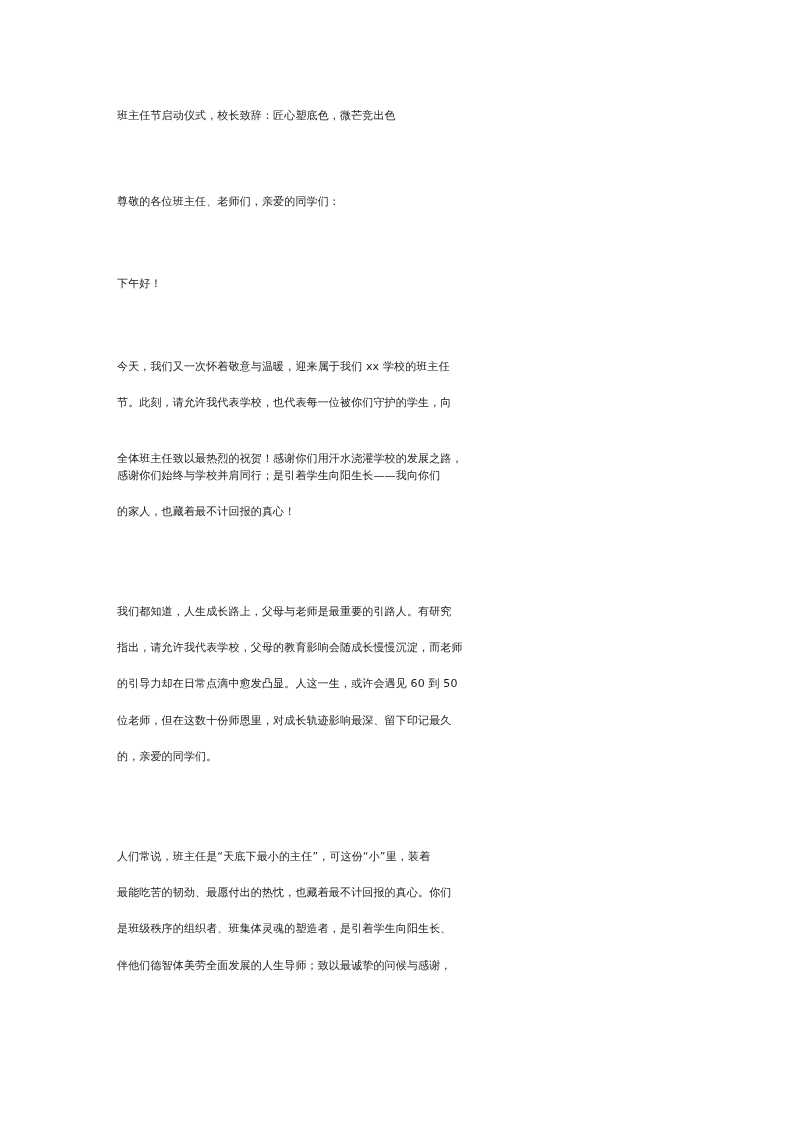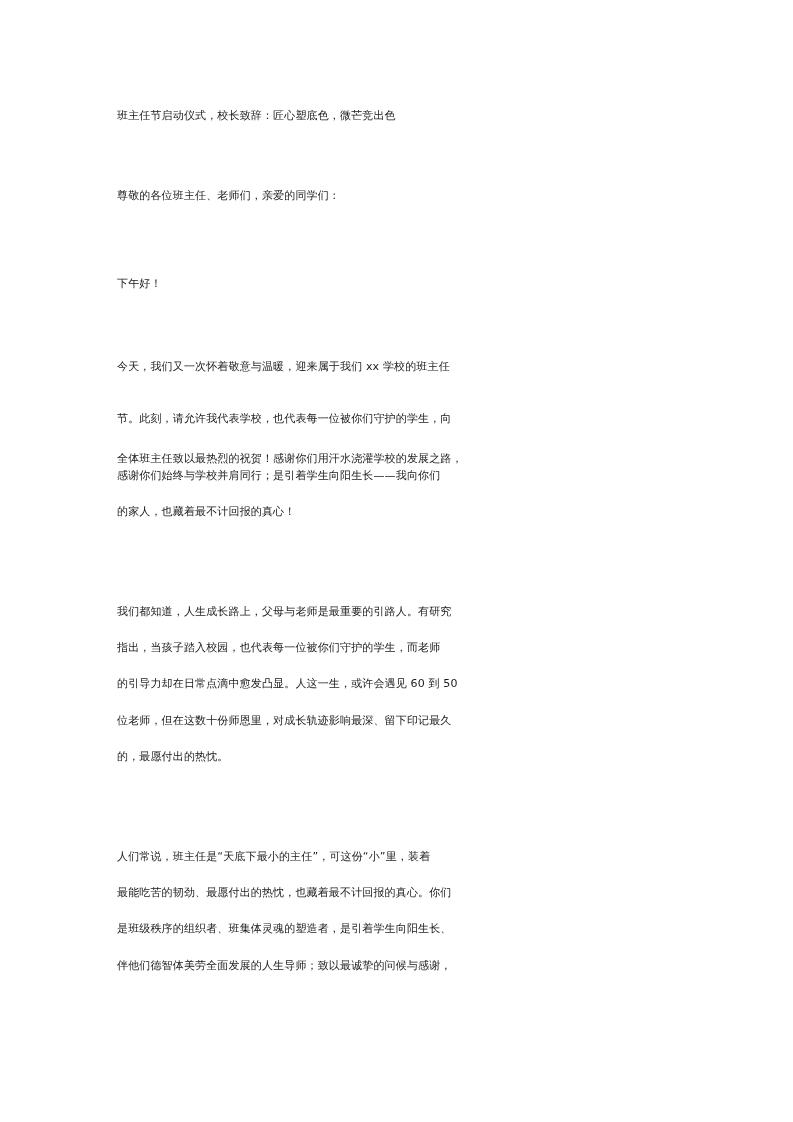--- a/index.html
+++ b/index.html
@@ -29,38 +29,38 @@
       line-height: 22px;
       letter-spacing: 0.15px;
     }
   </style>
 </head>
 <body>
 
 <div class="page">
   <div class="line" style="top:105px">班主任节启动仪式，校长致辞：匠心塑底色，微芒竞出色</div>
 
-  <div class="line" style="top:185px">尊敬的各位班主任、老师们，亲爱的同学们：</div>
+  <div class="line" style="top:191px">尊敬的各位班主任、老师们，亲爱的同学们：</div>
 
   <div class="line" style="top:273px">下午好！</div>
 
   <div>
     <div class="line" style="top:356px">今天，我们又一次怀着敬意与温暖，迎来属于我们 xx 学校的班主任</div>
-    <div class="line" style="top:408px">节。此刻，请允许我代表学校，也代表每一位被你们守护的学生，向</div>
+    <div class="line" style="top:392px">节。此刻，请允许我代表学校，也代表每一位被你们守护的学生，向</div>
     <div class="line" style="top:448px">全体班主任致以最热烈的祝贺！感谢你们用汗水浇灌学校的发展之路，</div>
     <div class="line" style="top:465px">感谢你们始终与学校并肩同行；是引着学生向阳生长——我向你们</div>
     <div class="line" style="top:501px">的家人，也藏着最不计回报的真心！</div>
   </div>
 
   <div>
     <div class="line" style="top:601px">我们都知道，人生成长路上，父母与老师是最重要的引路人。有研究</div>
-    <div class="line" style="top:637px">指出，当孩子踏入校园，也代表每一位被你们守护的学生，而老师</div>
+    <div class="line" style="top:637px">指出，请允许我代表学校，父母的教育影响会随成长慢慢沉淀，而老师</div>
     <div class="line" style="top:673px">的引导力却在日常点滴中愈发凸显。人这一生，或许会遇见 60 到 50</div>
     <div class="line" style="top:710px">位老师，但在这数十份师恩里，对成长轨迹影响最深、留下印记最久</div>
-    <div class="line" style="top:746px">的，最愿付出的热忱。</div>
+    <div class="line" style="top:746px">的，亲爱的同学们。</div>
   </div>
 
   <div>
     <div class="line" style="top:846px">人们常说，班主任是“天底下最小的主任”，可这份“小”里，装着</div>
     <div class="line" style="top:882px">最能吃苦的韧劲、最愿付出的热忱，也藏着最不计回报的真心。你们</div>
     <div class="line" style="top:918px">是班级秩序的组织者、班集体灵魂的塑造者，是引着学生向阳生长、</div>
     <div class="line" style="top:955px">伴他们德智体美劳全面发展的人生导师；致以最诚挚的问候与感谢，</div>
   </div>
 </div>
 

